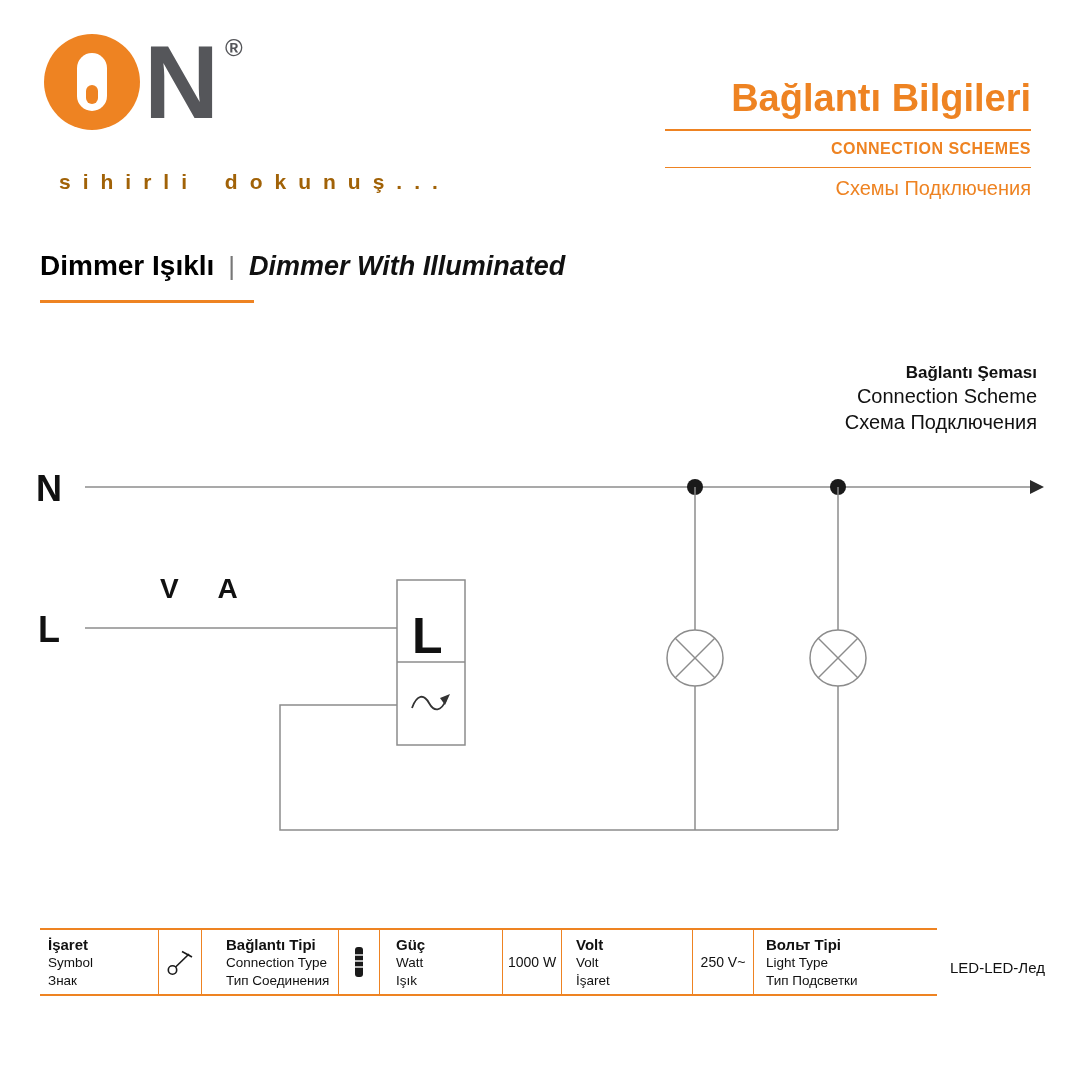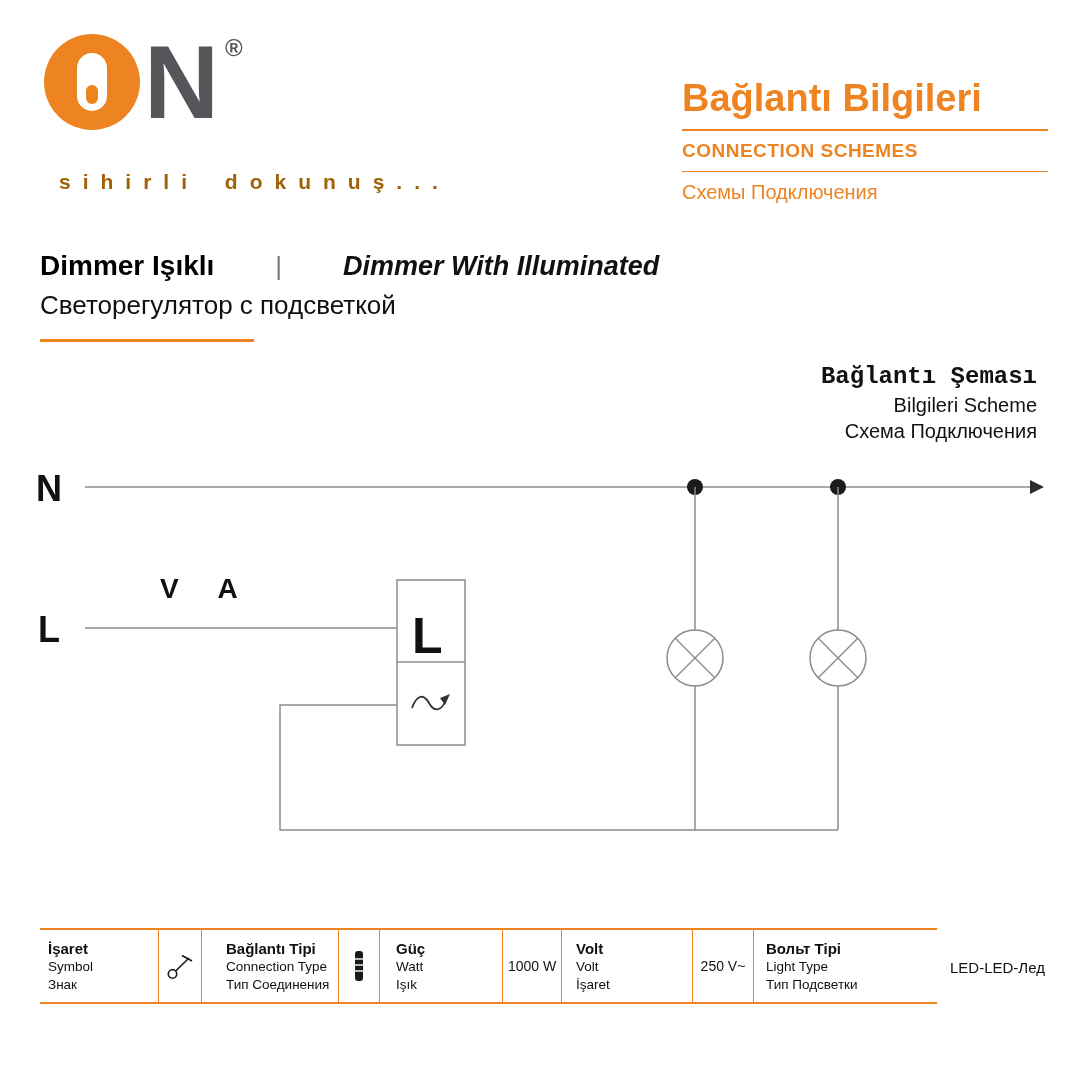--- a/index.html
+++ b/index.html
@@ -14,43 +14,43 @@
   .logo { position: absolute; left: 40px; top: 30px; display: flex; align-items: center; }
   .logo-word { font-weight: bold; font-size: 104px; line-height: 1; color: #55565A; letter-spacing: 2px; }
   .logo-disc { margin: 0 2px; }
   .reg { font-size: 24px; font-weight: bold; color: #55565A; align-self: flex-start; margin-top: 4px; margin-left: 4px; }
   .tagline {
     position: absolute; left: 43px; top: 170px;
     font-size: 21px; font-weight: bold; color: #a16207;
     letter-spacing: 12px; word-spacing: 8px; margin-left: 16px;
   }
   
-  .header-right { position: absolute; right: 33px; top: 78px; width: 366px; }
+  .header-right { position: absolute; right: 50px; top: 78px; width: 366px; text-align: right; }
   .header-title-tr { color: #EE8322; font-size: 38px; font-weight: bold; line-height: 1.1; }
   .orange-rule { height: 2px; background: #EE8322; margin: 9px 0; }
   .orange-rule.thin { height: 1.5px; }
-  .header-title-en { color: #EE8322; font-size: 19px; font-weight: bold; letter-spacing: 0.5px; }
+  .header-title-en { color: #EE8322; font-size: 16px; font-weight: bold; letter-spacing: 0.5px; }
   .header-title-ru { color: #EE8322; font-size: 20px; }
   
   .product { position: absolute; left: 40px; top: 250px; }
-  .product-line1 { font-size: 28px; display: flex; align-items: baseline; gap: 47px; }
+  .product-line1 { font-size: 28px; display: flex; align-items: baseline; }
   .product-tr { font-weight: bold; color: #000; }
   .product-sep { color: #777; margin: 0 14px; font-size: 26px; }
   .product-en { font-style: italic; font-size: 27px; color: #111; font-weight: bold; }
   .product-ru { font-size: 26px; margin-top: 8px; color: #111; }
   .title-underline { width: 214px; height: 3px; background: #EE8322; margin-top: 18px; }
   
   .scheme-labels { position: absolute; right: 44px; top: 362px; text-align: right; }
-  .scheme-tr { font-weight: bold; font-size: 24px; line-height: 1.25; font-family: Liberation Mono, monospace; }
+  .scheme-tr { font-weight: bold; font-size: 17px; line-height: 1.25; }
   .scheme-en, .scheme-ru { font-size: 20px; line-height: 1.3; }
   
   .circuit { position: absolute; left: 0; top: 440px; }
   
   .legend-row {
-    position: absolute; left: 40px; top: 928px; width: 897px; height: 76px;
+    position: absolute; left: 40px; top: 928px; width: 897px; height: 68px;
     border-top: 2px solid #EE8322; border-bottom: 2px solid #EE8322;
     display: flex; align-items: stretch;
   }
   .legend-label { display: flex; flex-direction: column; justify-content: center; line-height: 1.3; }
   .legend-label .t1 { font-weight: bold; font-size: 15px; }
   .legend-label .t2, .legend-label .t3 { font-size: 13.5px; }
   .legend-cell {
     border-left: 1.5px solid #EE8322; border-right: 1.5px solid #EE8322;
     display: flex; align-items: center; justify-content: center;
     font-size: 14px; color: #111;
@@ -92,27 +92,26 @@
     <div class="orange-rule thin"></div>
     <div class="header-title-ru">Схемы Подключения</div>
   </div>
 
   <div class="product">
     <div class="product-line1">
       <span class="product-tr">Dimmer Işıklı</span>
       <span class="product-sep">|</span>
       <span class="product-en">Dimmer With Illuminated</span>
     </div>
-    <div class="product-ru">Светорегулятор с подсветкой</div>
     <div class="title-underline"></div>
   </div>
 
   <div class="scheme-labels">
     <div class="scheme-tr">Bağlantı Şeması</div>
-    <div class="scheme-en">Bilgileri Scheme</div>
+    <div class="scheme-en">Connection Scheme</div>
     <div class="scheme-ru">Схема Подключения</div>
   </div>
 
   <svg class="circuit" width="1081" height="480" viewBox="0 0 1081 480">
 
     <text x="36" y="61" font-size="36" font-weight="bold" fill="#111">N</text>
     <line x1="85" y1="47" x2="1032" y2="47" stroke="#8C8C8C" stroke-width="1.5"></line>
     <path d="M1030 40 L1044 47 L1030 54 Z" fill="#2a2a2a"></path>
 
     <circle cx="695" cy="47" r="8" fill="#1a1a1a"></circle>

